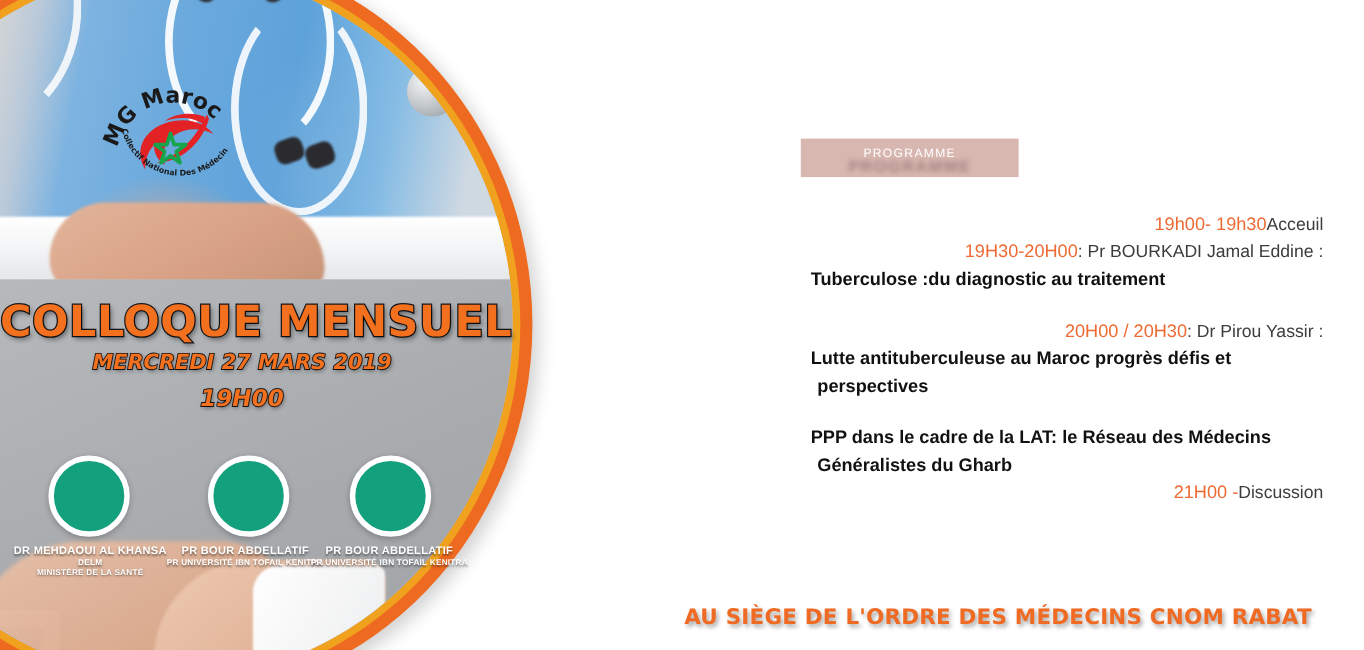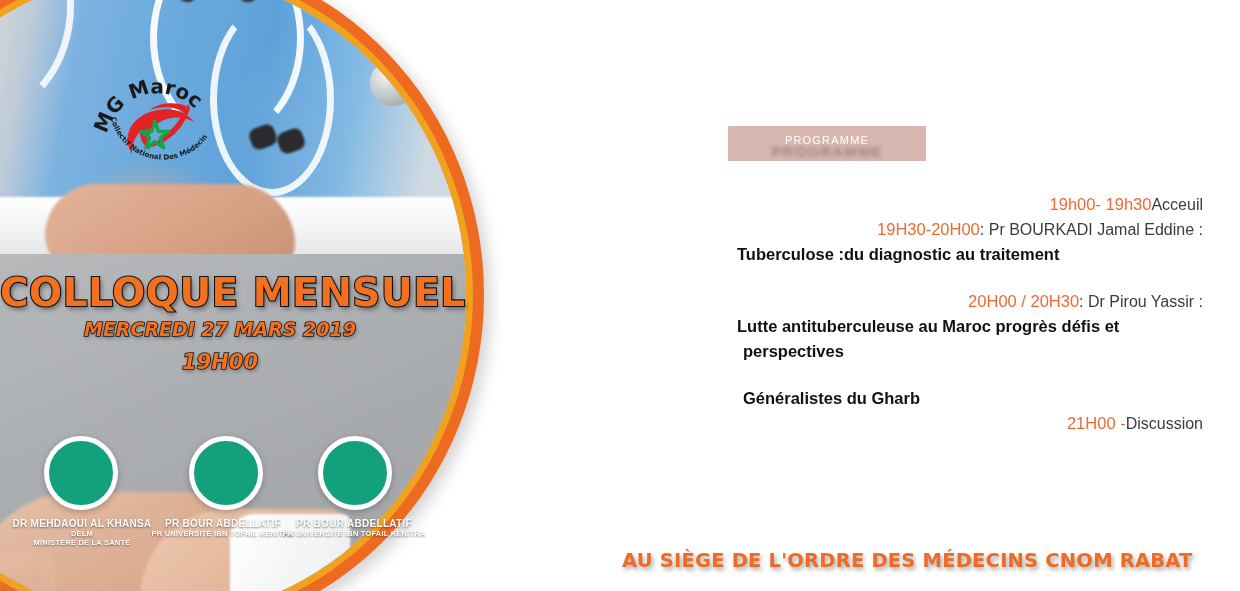--- a/index.html
+++ b/index.html
@@ -219,21 +219,21 @@
     color: #f2701e;
     -webkit-text-stroke: 1.6px #15161a;
     paint-order: stroke fill;
     text-shadow: 1px 2px 4px rgba(0,0,0,.45);
     white-space: nowrap;
   }
 
   
   .speakers {
     position: absolute;
-    left: 0; top: 436px;
+    left: 0; top: 414px;
     width: 440px;
     height: 120px;
     z-index: 8;
   }
   .speaker { position: absolute; text-align: center; }
   .speaker .avatar {
     width: 74px; height: 74px;
     border-radius: 50%;
     background: #13a07c;
     border: 5px solid #ffffff;
@@ -446,20 +446,21 @@
     <div class="gap"></div>
 
     <div class="prog-row">
       <span class="prog-time">20H00 / 20H30</span><span class="prog-text">: Dr Pirou Yassir :</span>
     </div>
     <div class="prog-topic">Lutte antituberculeuse au Maroc progrès défis et</div>
     <div class="prog-topic indent">perspectives</div>
 
     <div class="gap"></div>
 
+    <div class="prog-topic">PPP dans le cadre de la LAT: le Réseau des Médecins</div>
     <div class="prog-topic indent">Généralistes du Gharb</div>
 
     <div class="prog-row">
       <span class="prog-time">21H00 -</span><span class="prog-text">Discussion</span>
     </div>
 
   </div>
 
   <div class="venue">AU SIÈGE DE L'ORDRE DES MÉDECINS CNOM RABAT</div>
 

